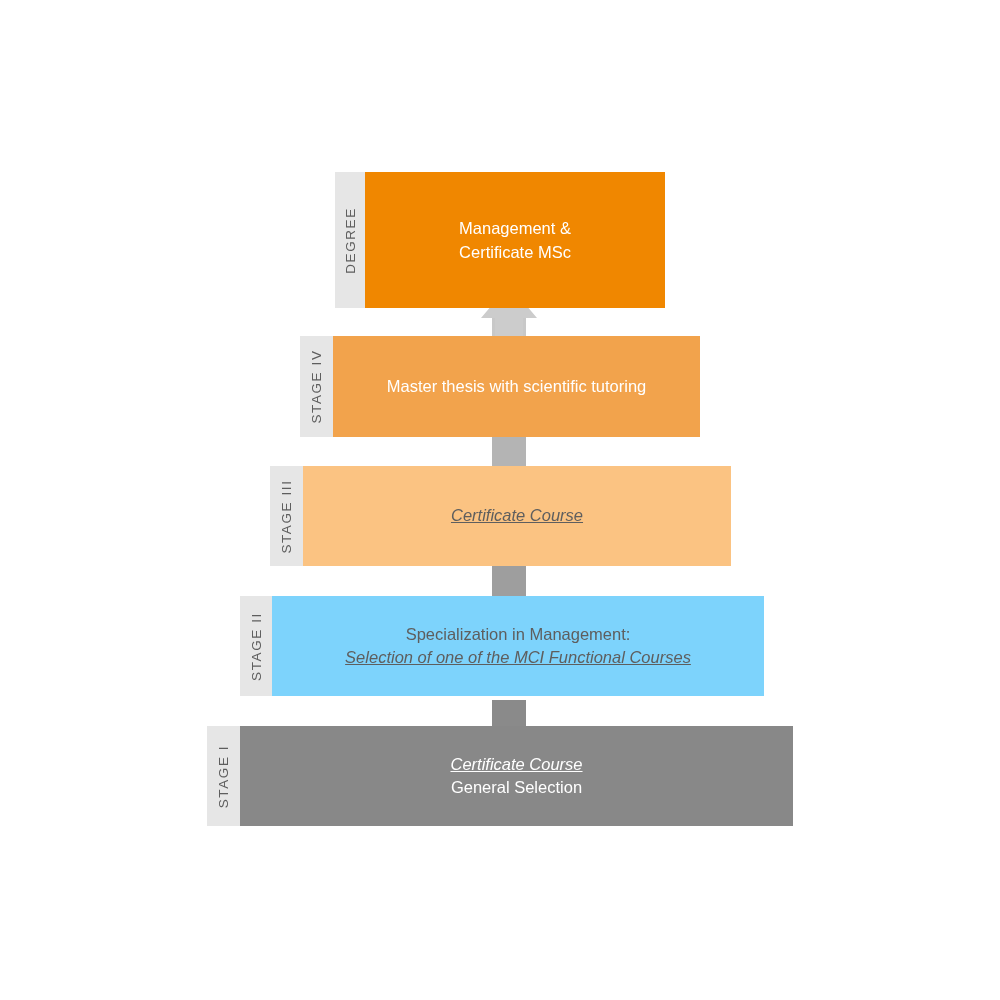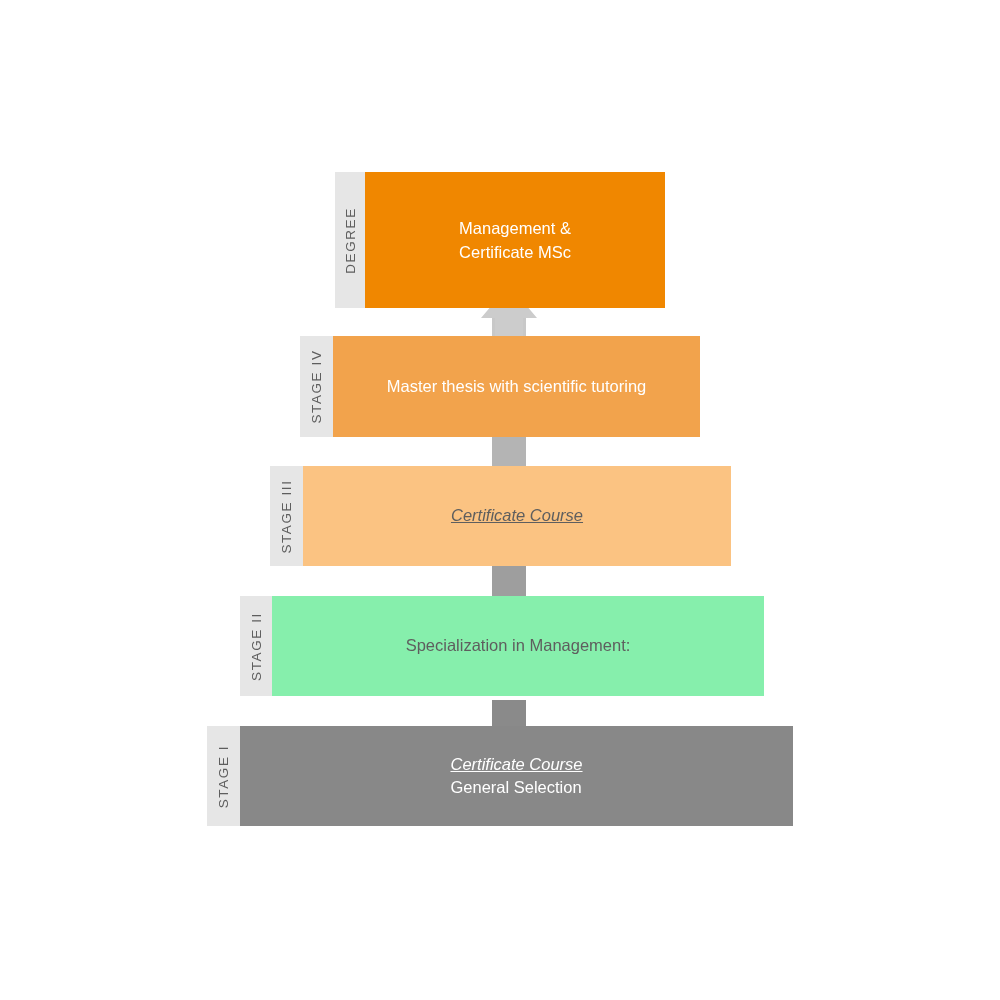--- a/index.html
+++ b/index.html
@@ -58,20 +58,21 @@
 
   .stage-bar {
     flex: 1 1 auto;
     display: flex;
     align-items: center;
     justify-content: center;
     position: relative;
   }
 
   .stage-text {
+    text-align: center;
     line-height: 1.42;
     font-size: 16.5px;
     padding: 0 10px;
   }
 
   .stage-text .line-italic {
     font-style: italic;
     text-decoration: underline;
   }
 
@@ -136,23 +137,24 @@
       <div class="stage-text txt-dark">
         <div class="line-italic">Certificate Course</div>
       </div>
     </div>
   </div>
 
   <div class="stage-row" style="left:240px; top:596px; width:524px; height:100px;">
     <div class="stage-tab" style="width:32px;">
       <span class="stage-tab-label">STAGE II</span>
     </div>
-    <div class="stage-bar" style="background:#86efac;">
+    <div class="stage-bar" style="background:#7dd3fc;">
       <div class="stage-text txt-dark">
         <div class="line-regular">Specialization in Management:</div>
+        <div class="line-italic">Selection of one of the MCI Functional Courses</div>
       </div>
     </div>
   </div>
 
   <div class="stage-row" style="left:207px; top:726px; width:586px; height:100px;">
     <div class="stage-tab" style="width:33px;">
       <span class="stage-tab-label">STAGE I</span>
     </div>
     <div class="stage-bar" style="background:#888888;">
       <div class="stage-text txt-white">

